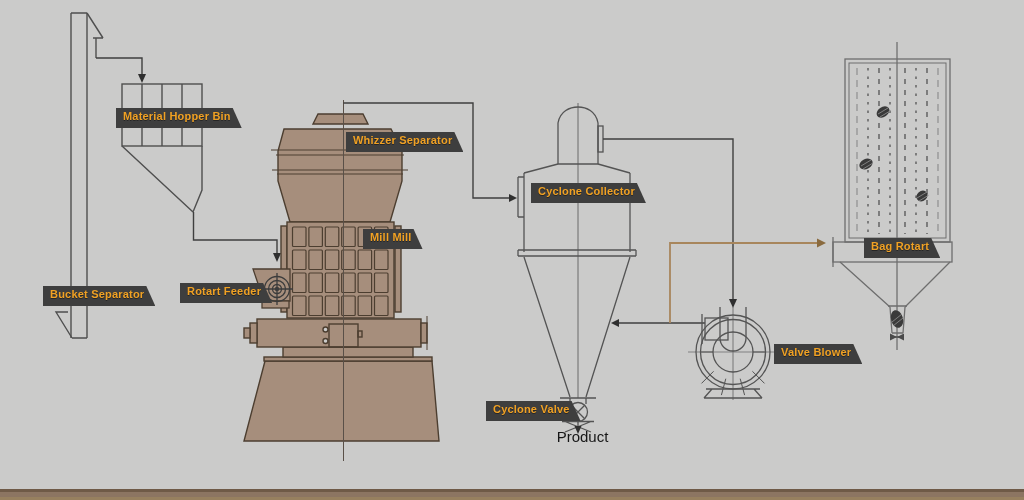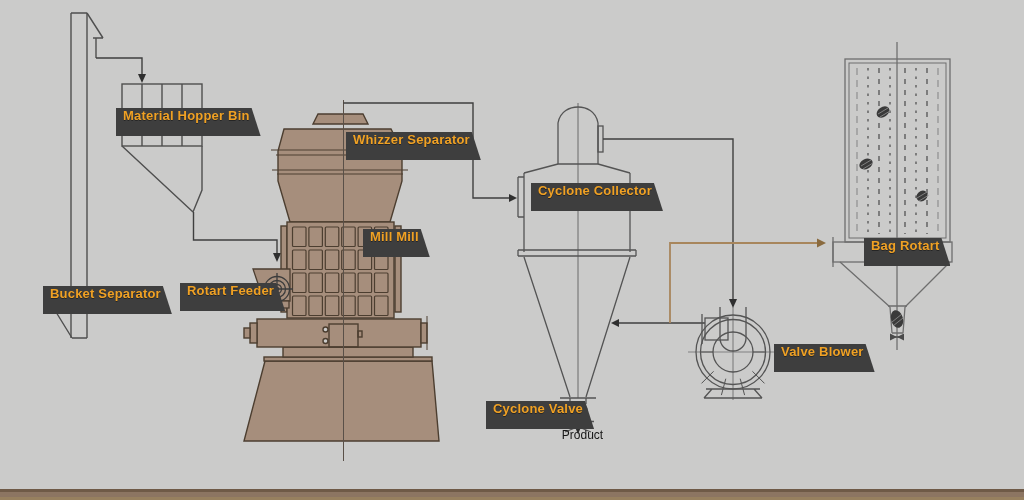--- a/index.html
+++ b/index.html
@@ -3,29 +3,29 @@
 <meta charset="utf-8">
 <style>
   html,body{margin:0;padding:0;background:#888;}
   #stage{
     position:relative;width:1024px;height:500px;overflow:hidden;
     background:#cbcbca;
     font-family:"Liberation Sans", sans-serif;
   }
   #lineart{position:absolute;left:0;top:0;}
   .badge{
-    position:absolute;height:28px;line-height:16px;
+    position:absolute;height:20px;line-height:16px;
     background:#3e3e3e;color:#f0a124;
-    font-size:13px;font-weight:bold;letter-spacing:.2px;
+    font-size:11px;font-weight:bold;letter-spacing:.2px;
     padding:0 11px 0 7px;white-space:nowrap;
     clip-path:polygon(0 0, calc(100% - 9px) 0, 100% 100%, 0 100%);
     text-shadow:0 1px 0 rgba(0,0,0,.4);
   }
   .plain-label{
-    position:absolute;color:#161616;font-size:12px;
+    position:absolute;color:#161616;font-size:15px;
     transform:translateX(-50%);white-space:nowrap;padding-left:9px;
   }
   #footer-bar{
     position:absolute;left:0;bottom:0;width:1024px;height:11px;
     background:linear-gradient(#6f5a47 0 3px, #8c7562 3px 8px, #97805f 8px 11px);
   }
 </style>
 </head>
 <body>
 

